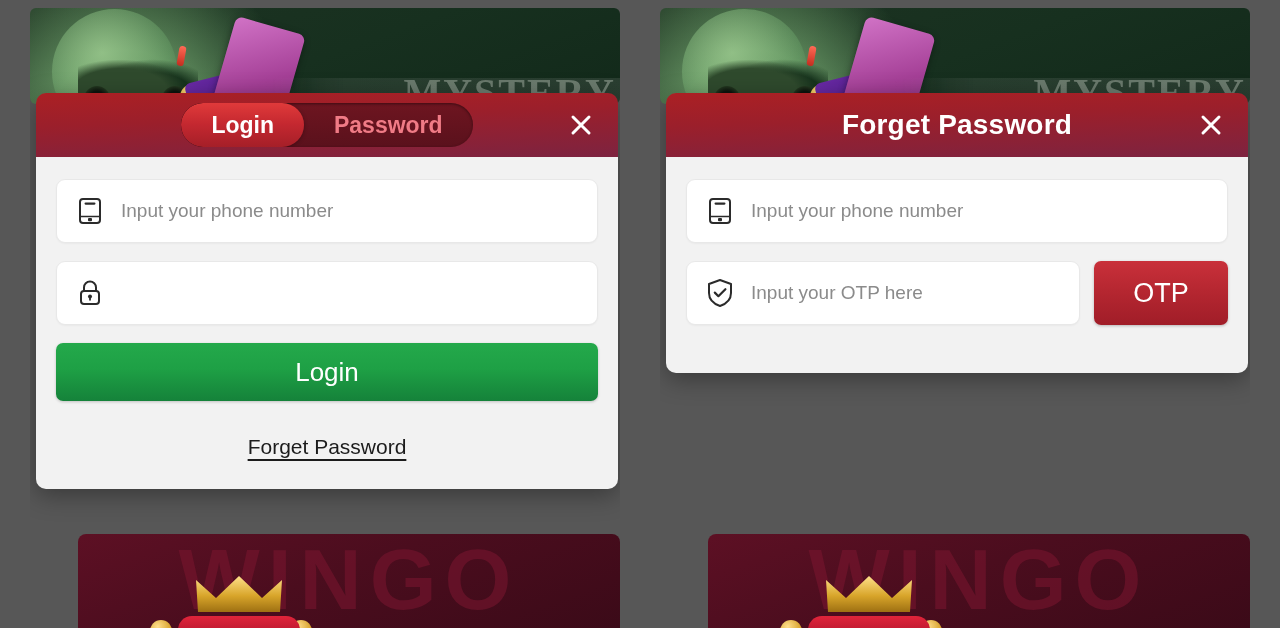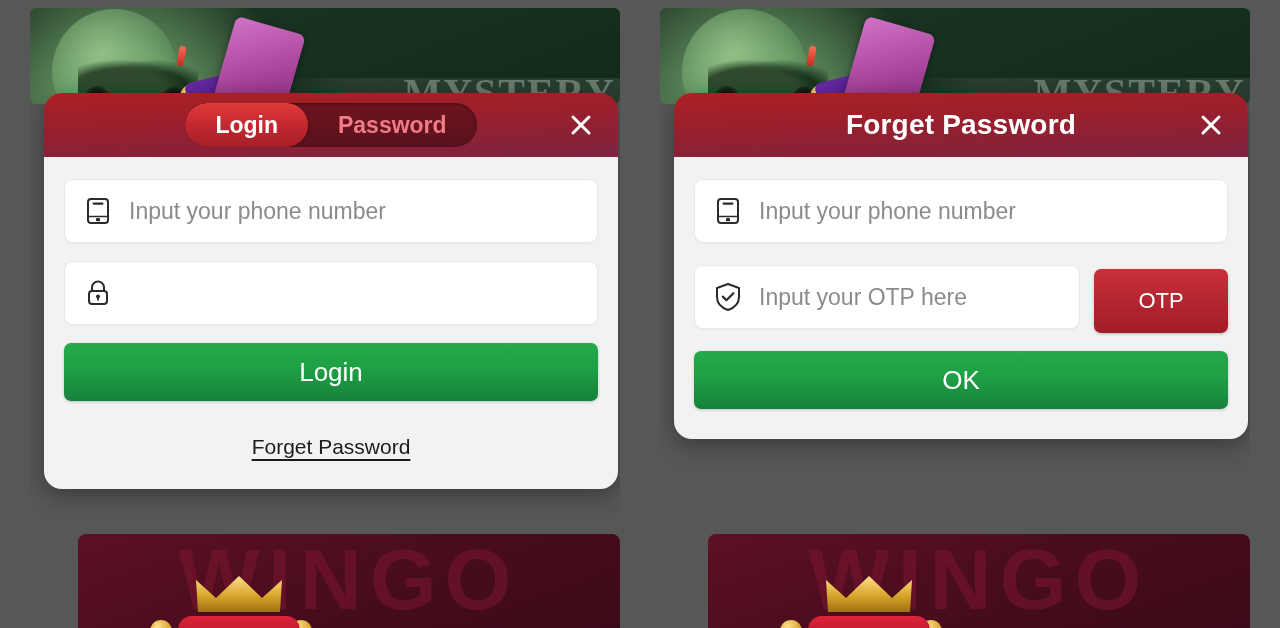--- a/index.html
+++ b/index.html
@@ -167,24 +167,24 @@
     width: 22px; height: 22px;
     border-radius: 50%;
     background: radial-gradient(circle at 35% 30%, #ffdf8c, #d39a20 70%, #9c6d10);
   }
   .ball-l { left: 72px; }
   .ball-r { left: 212px; }
 
   
   .modal {
     position: absolute;
-    left: 14px;
+    left: 6px;
     right: 2px;
     top: 93px;
-    border-radius: 18px;
+    border-radius: 10px;
     overflow: hidden;
     box-shadow: 0 6px 24px rgba(0,0,0,.35);
   }
 
   .modal-header {
     position: relative;
     height: 64px;
     background: linear-gradient(178deg, #ab2024 0%, #9b1f2b 40%, #7d2340 100%);
     display: flex;
     align-items: center;
@@ -264,21 +264,21 @@
     color: #2b2b2b;
     margin-right: 16px;
   }
   .field-icon svg { display: block; }
   .field-input {
     flex: 1;
     border: none;
     outline: none;
     background: transparent;
     font-family: "Liberation Sans", sans-serif;
-    font-size: 23px;
+    font-size: 19px;
     color: #2b2b2b;
   }
   .field-input::placeholder { color: #8b8b8b; opacity: 1; }
 
   .otp-row {
     display: flex;
     align-items: center;
     gap: 14px;
     margin-bottom: 18px;
   }
@@ -287,25 +287,24 @@
     margin-bottom: 0;
   }
   .otp-btn {
     width: 134px;
     height: 64px;
     border: none;
     border-radius: 7px;
     background: linear-gradient(180deg, #c9303a 0%, #b42630 50%, #a01d28 100%);
     color: #ffffff;
     font-family: "Liberation Sans", sans-serif;
-    font-size: 22px;
+    font-size: 27px;
     font-weight: 400;
     cursor: pointer;
     box-shadow: 0 1px 3px rgba(0,0,0,.25);
-    margin-top: 8px;
   }
 
   .primary-btn {
     display: block;
     width: 100%;
     height: 58px;
     border: none;
     border-radius: 7px;
     background: linear-gradient(180deg, #24a94b 0%, #1ea045 45%, #15823a 100%);
     color: #ffffff;
@@ -483,18 +482,17 @@
                 <path d="M14 2 L25 6 V15 C25 21.5 19.8 26 14 28 C8.2 26 3 21.5 3 15 V6 Z" fill="none" stroke="#2b2b2b" stroke-width="2" stroke-linejoin="round"></path>
                 <path d="M8.8 14.6 L12.4 18.2 L19.4 11.2" fill="none" stroke="#2b2b2b" stroke-width="2.2" stroke-linecap="round" stroke-linejoin="round"></path>
               </svg>
             </span>
             <input class="field-input" type="text" placeholder="Input your OTP here" style="">
           </div>
           <button class="otp-btn">OTP</button>
         </div>
 
 
-        <button class="primary-btn">OK</button>
       </div>
     </div>
   </div>
 
 </div>
 
 </body></html>

